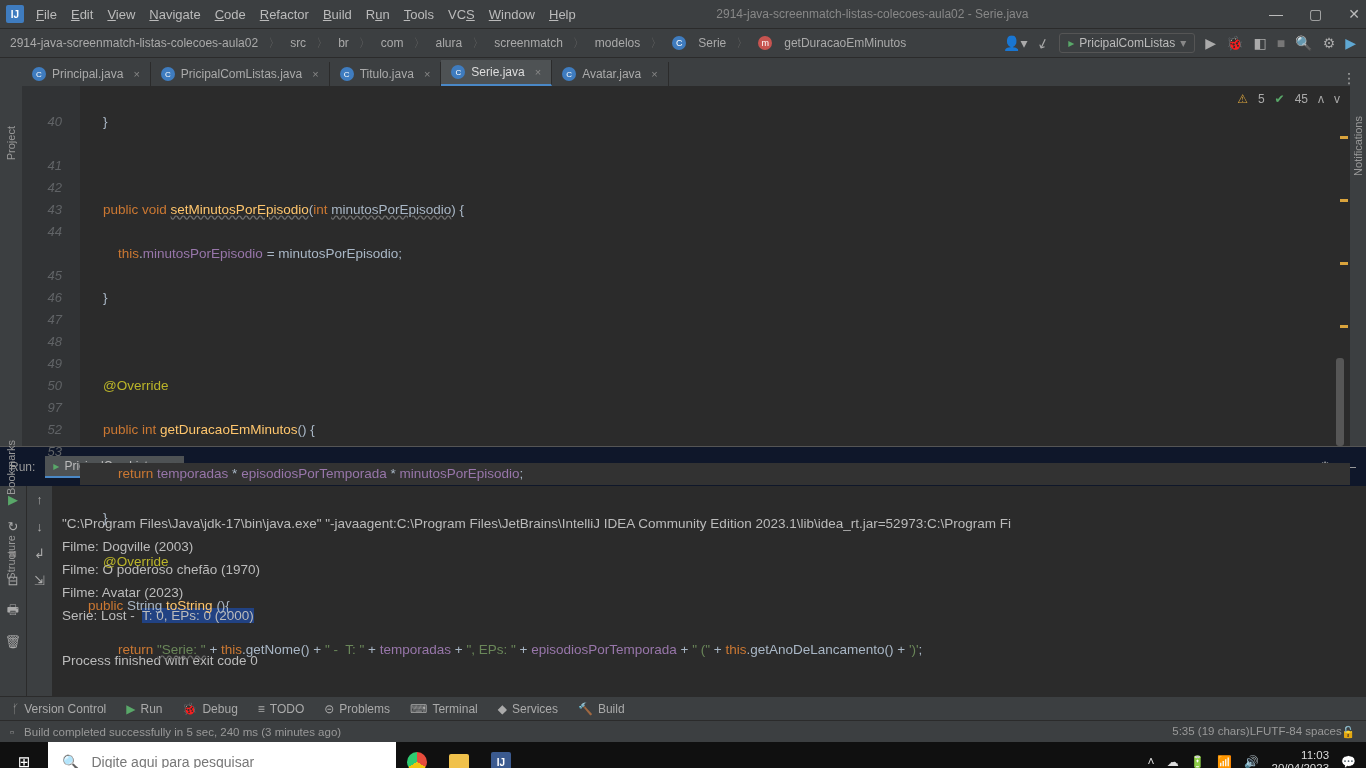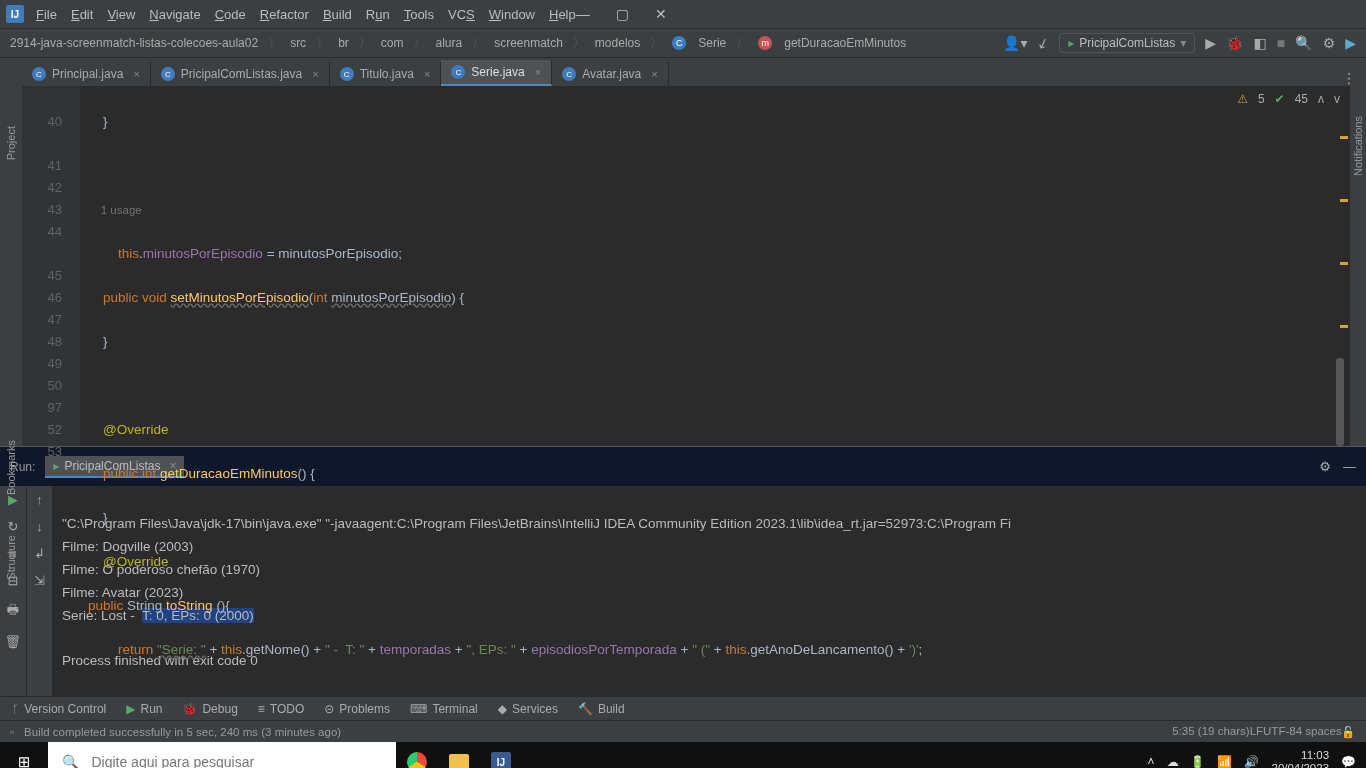--- a/index.html
+++ b/index.html
@@ -33,21 +33,21 @@
 .tab.active { background:#4e5254; color:#ddd; border-bottom:2px solid #4a88c7; }
 .tab .ico { width:14px; height:14px; border-radius:50%; background:#3f7cbf; color:#fff; font-size:8px; display:flex; align-items:center; justify-content:center; }
 .tab .close { color:#888; font-size:11px; margin-left:4px; }
 .tabs-more { margin-left:auto; margin-right:10px; color:#aaa; font-size:14px; }
 
 
 .editor-wrap { display:flex; height:360px; background:#2b2b2b; position:relative; }
 .left-strip { width:22px; background:#3c3f41; display:flex; flex-direction:column; align-items:center; padding-top:40px; gap:40px; }
 .vtext { writing-mode:vertical-rl; transform:rotate(180deg); color:#999; font-size:11px; }
 .gutter { width:58px; background:#313335; text-align:right; padding-right:18px; font-family:Consolas,monospace; font-size:13px; color:#606366; line-height:22px; padding-top:3px; position:relative; }
-.gutter .ln { height:22px; }
+.gutter .ln { height:22px;font-style:italic; }
 .code { flex:1; font-family:Consolas,monospace; font-size:13.5px; line-height:22px; padding-top:3px; white-space:pre; color:#a9b7c6; }
 .code .ln { height:22px; padding-left:8px; }
 .lnhl { background:#323232; }
 .usage { color:#72737a; font-size:11.5px; }
 .kw { color:#cc7832; }
 .mn { color:#ffc66d; }
 .pm { color:#a9b7c6; }
 .fld { color:#9876aa; }
 .anno { color:#bbb529; }
 .str { color:#6a8759; }
@@ -100,20 +100,21 @@
     <span><u>N</u>avigate</span>
     <span><u>C</u>ode</span>
     <span><u>R</u>efactor</span>
     <span><u>B</u>uild</span>
     <span>R<u>u</u>n</span>
     <span><u>T</u>ools</span>
     <span>VC<u>S</u></span>
     <span><u>W</u>indow</span>
     <span><u>H</u>elp</span>
   </div>
+  <div class="title">2914-java-screenmatch-listas-colecoes-aula02 - Serie.java</div>
   <div class="winbtns">
     <span>—</span>
     <span>▢</span>
     <span>✕</span>
   </div>
 </div>
 
 <div class="navbar">
   <div class="breadcrumb">
     <span>2914-java-screenmatch-listas-colecoes-aula02</span>
@@ -204,27 +205,27 @@
     <div class="ln">48</div>
     <div class="ln">49</div>
     <div class="ln">50</div>
     <div class="ln">97</div>
     <div class="ln">52</div>
     <div class="ln">53</div>
   </div>
   <div class="code">
 <div class="ln">    }</div>
 <div class="ln"></div>
-<div class="ln usage">    <span>1 usage</span></div>
+<div class="ln">    <span class="kw">public</span> <span class="kw">void</span> <span class="mn wavy">setMinutosPorEpisodio</span>(<span class="kw">int</span> <span class="pm wavy">minutosPorEpisodio</span>) {</div>
 <div class="ln">        <span class="kw">this</span>.<span class="fld">minutosPorEpisodio</span> = <span>minutosPorEpisodio</span>;</div>
-<div class="ln">    <span class="kw">public</span> <span class="kw">void</span> <span class="mn wavy">setMinutosPorEpisodio</span>(<span class="kw">int</span> <span class="pm wavy">minutosPorEpisodio</span>) {</div>
 <div class="ln">    }</div>
 <div class="ln"></div>
 <div class="ln">    <span class="anno">@Override</span></div>
 <div class="ln">    <span class="kw">public</span> <span class="kw">int</span> <span class="mn">getDuracaoEmMinutos</span>() {</div>
+<div class="ln lnhl">        <span class="kw">return</span> <span class="fld">temporadas</span> * <span class="fld">episodiosPorTemporada</span> * <span class="fld">minutosPorEpisodio</span>;</div>
 <div class="ln">    }</div>
 <div class="ln">    <span class="anno">@Override</span></div>
 <div class="ln"><span class="kw">public</span> <span>String</span> <span class="mn">toString</span> (){</div>
 <div class="ln">        <span class="kw">return</span> <span class="str wavy">"Serie: "</span> + <span class="kw">this</span>.<span>getNome</span>() + <span class="str">" -  T: "</span> + <span class="fld">temporadas</span> + <span class="str">", EPs: "</span> + <span class="fld">episodiosPorTemporada</span> + <span class="str">" ("</span> + <span class="kw">this</span>.<span>getAnoDeLancamento</span>() + <span class="str">')'</span>;</div>
 
 
   </div>
   <div class="insp">
     <span class="warn">⚠</span>
       <span>5</span>

